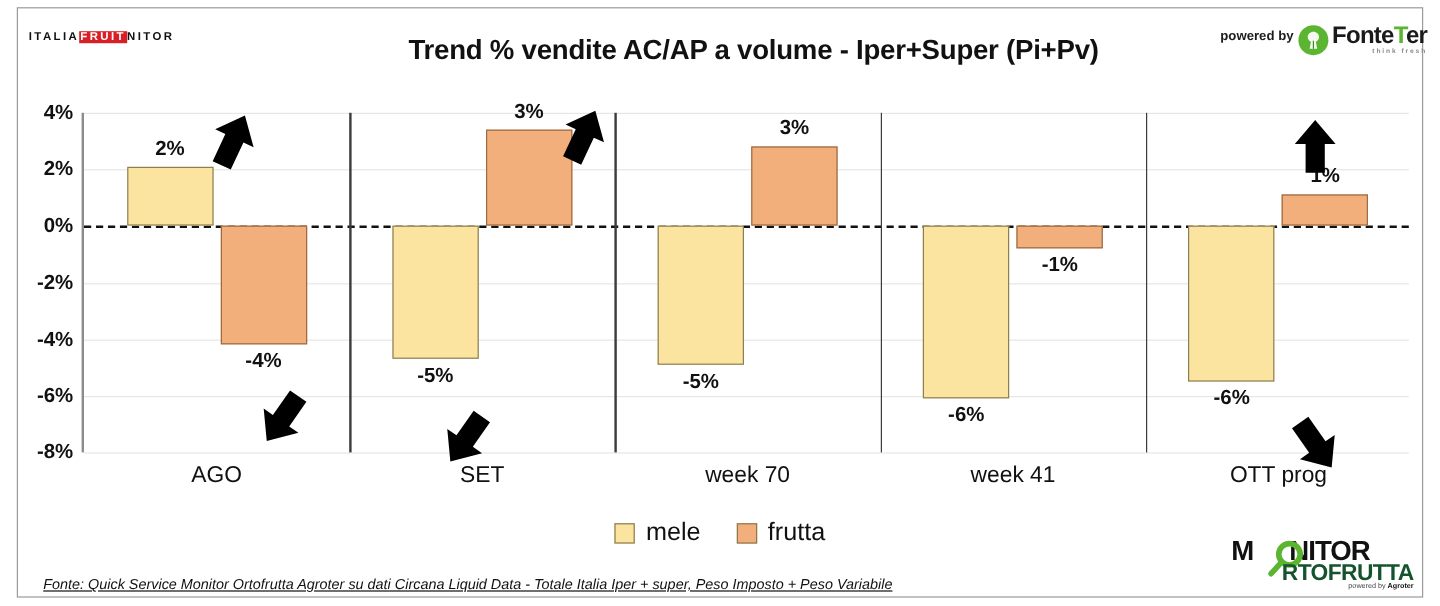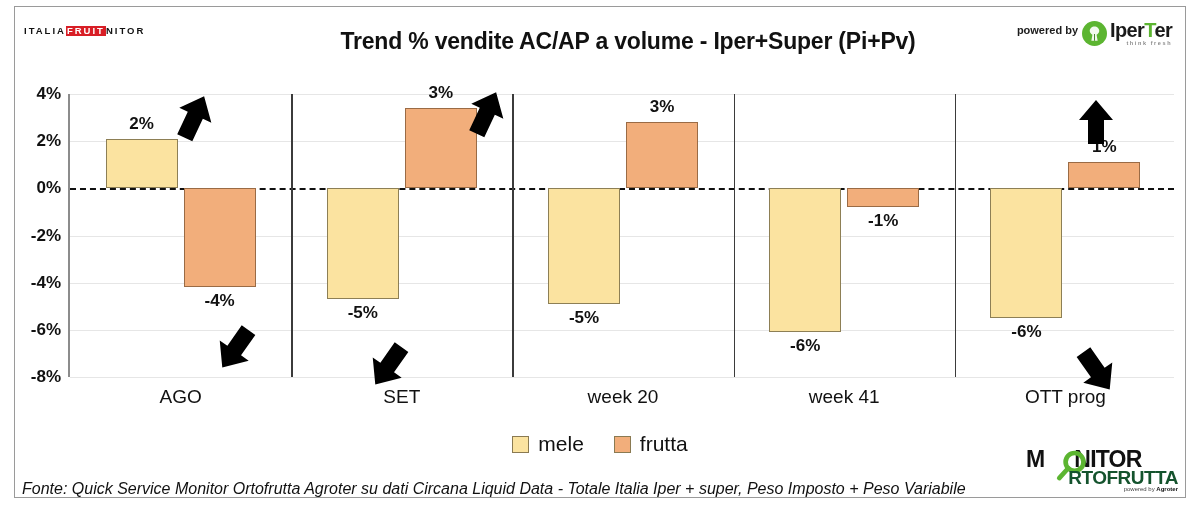--- a/index.html
+++ b/index.html
@@ -251,26 +251,27 @@
   }
   .legend-label {
     font-size: 21px;
     font-weight: normal;
     color: #111111;
   }
 
   
   .source {
     position: absolute;
-    left: 22px;
+    left: 36px;
     top: 480px;
-    font-size: 16px;
+    font-size: 12px;
     font-style: italic;
     color: #111111;
     white-space: nowrap;
+    text-decoration: underline;
   }
   .monitor {
     position: absolute;
     right: 22px;
     top: 448px;
     width: 152px;
     height: 46px;
   }
   .monitor .row1 {
     font-size: 23px;
@@ -330,21 +331,21 @@
 
   <div class="powered">powered by</div>
   <div class="agroter">
     <div class="leafcircle">
       <svg width="19" height="19" viewBox="0 0 24 24" aria-hidden="true">
         <path d="M12 3c-3.3 0-6 2.5-6 5.6 0 2.2 1.4 4.1 3.4 5L8 21h8l-1.4-7.4c2-0.9 3.4-2.8 3.4-5C18 5.5 15.3 3 12 3z" fill="#ffffff" opacity="0.92"></path>
         <path d="M11.4 12.5h1.2V21h-1.2z" fill="#3f7f22"></path>
       </svg>
     </div>
     <div class="agrotext">
-      <span class="main"><span>Iper</span><span class="green">T</span><span>er</span></span>
+      <span class="main"><span>Fonte</span><span class="green">T</span><span>er</span></span>
       <span class="tag">think fresh</span>
     </div>
   </div>
 
   <div class="chart">
     <div class="plot" id="plot">
         <div class="gridline" style="top: 0px;"></div>
         <div class="ytick" style="top: 0px;">4%</div>
         <div class="gridline" style="top: 47.1667px;"></div>
         <div class="ytick" style="top: 47.1667px;">2%</div>
@@ -367,21 +368,21 @@
         <div class="bar mele" style="left: 256.8px; top: 94.3333px; width: 72px; height: 110.842px; background: rgb(251, 227, 160);"></div>
         <div class="vlabel" style="left: 292.8px; top: 209.175px;">-5%</div>
         <div class="bar frutta" style="left: 334.8px; top: 14.15px; width: 72px; height: 80.1833px; background: rgb(242, 174, 123);"></div>
         <div class="vlabel" style="left: 370.8px; top: -10.85px;">3%</div>
         <div class="xlabel" style="left: 331.8px;">SET</div>
         <div class="sep" style="left: 442.4px;"></div>
         <div class="bar mele" style="left: 478px; top: 94.3333px; width: 72px; height: 115.558px; background: rgb(251, 227, 160);"></div>
         <div class="vlabel" style="left: 514px; top: 213.892px;">-5%</div>
         <div class="bar frutta" style="left: 556px; top: 28.3px; width: 72px; height: 66.0333px; background: rgb(242, 174, 123);"></div>
         <div class="vlabel" style="left: 592px; top: 3.3px;">3%</div>
-        <div class="xlabel" style="left: 553px;">week 20</div>
+        <div class="xlabel" style="left: 553px;">week 70</div>
         <div class="sep" style="left: 663.6px;"></div>
         <div class="bar mele" style="left: 699.2px; top: 94.3333px; width: 72px; height: 143.858px; background: rgb(251, 227, 160);"></div>
         <div class="vlabel" style="left: 735.2px; top: 242.192px;">-6%</div>
         <div class="bar frutta" style="left: 777.2px; top: 94.3333px; width: 72px; height: 18.8667px; background: rgb(242, 174, 123);"></div>
         <div class="vlabel" style="left: 813.2px; top: 117.2px;">-1%</div>
         <div class="xlabel" style="left: 774.2px;">week 41</div>
         <div class="sep" style="left: 884.8px;"></div>
         <div class="bar mele" style="left: 920.4px; top: 94.3333px; width: 72px; height: 129.708px; background: rgb(251, 227, 160);"></div>
         <div class="vlabel" style="left: 956.4px; top: 228.042px;">-6%</div>
         <div class="bar frutta" style="left: 998.4px; top: 68.3917px; width: 72px; height: 25.9417px; background: rgb(242, 174, 123);"></div>

